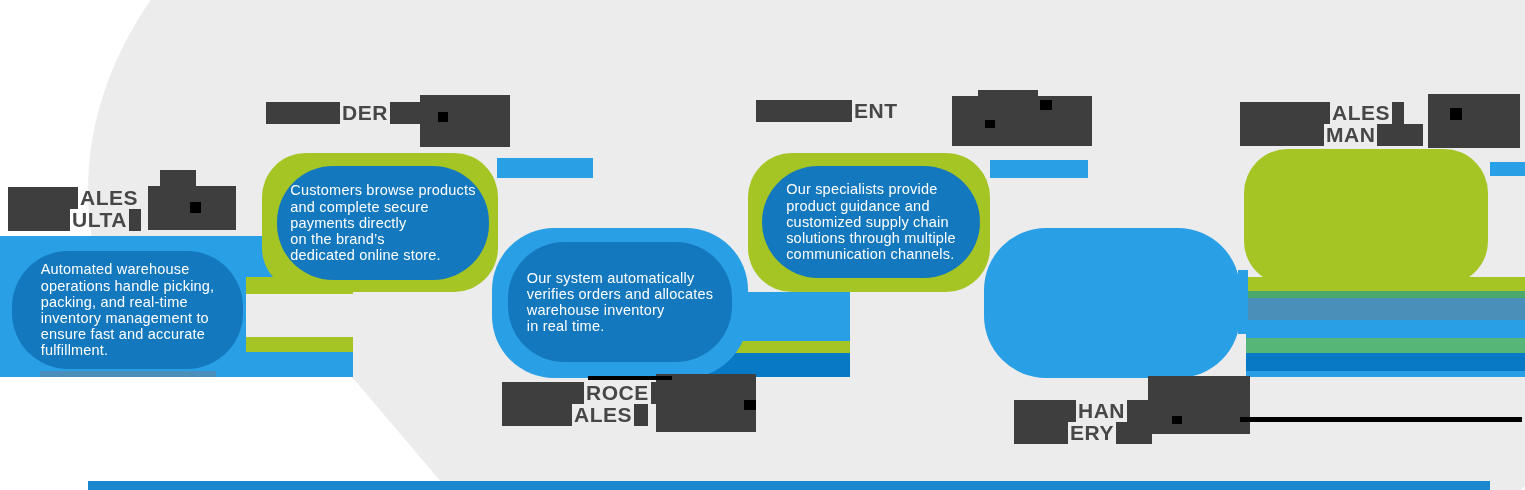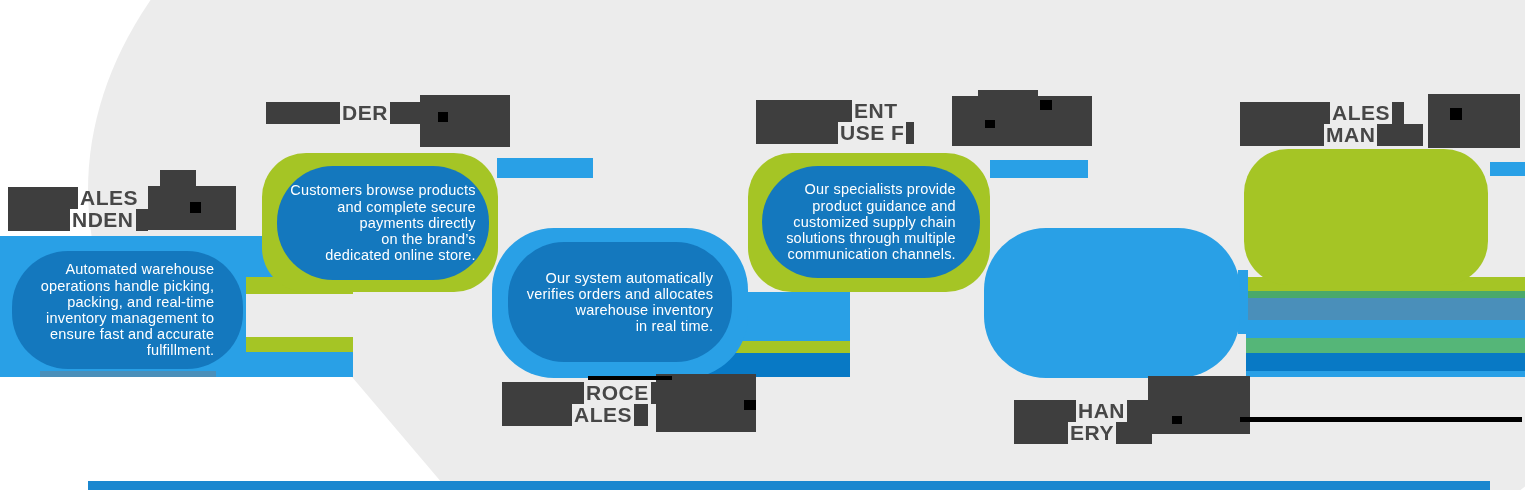--- a/index.html
+++ b/index.html
@@ -12,21 +12,21 @@
                clip-path:polygon(0 0,352px 0,448px 113px,0 113px);}
   
   .rib{position:absolute;}
   .c-blue{background:#29a0e6;} .c-lime{background:#a5c525;} .c-green{background:#55b678;}
   .c-green2{background:#4aa96a;} .c-steel{background:#4a8fba;} .c-deep{background:#0879c5;}
   
   .lime-box{position:absolute;background:#a5c525;border-radius:44px;}
   .halo{position:absolute;background:#29a0e6;border-radius:62px;}
   .bubble{position:absolute;background:#1478be;border-radius:56px;display:flex;
           align-items:center;justify-content:center;}
-  .bubble p{margin:0;color:#ffffff;text-align:right;white-space:pre-line;
+  .bubble p{margin:0;color:#ffffff;text-align:left;white-space:pre-line;
             font-size:14.5px;line-height:1.12;letter-spacing:.2px;}
   
   .hdr{position:absolute;color:#474747;font-weight:bold;font-size:21px;line-height:22px;}
   .hrow{display:flex;align-items:center;height:22px;}
   .blk{background:#3e3e3e;height:22px;}
   .frag{padding:0 2px;letter-spacing:.5px;white-space:pre;}
   
   .imass{position:absolute;background:#3e3e3e;}
   .iblack{position:absolute;background:#000000;}
   .bar-black{position:absolute;background:#000;}
@@ -106,21 +106,21 @@
 
   <div class="lime-box" style="left:1244px;top:149px;width:244px;height:136px"></div>
 
   <div class="hdr" style="left:8px;top:187px">
     <div class="hrow">
         <div class="blk" style="width:70px"></div>
         <span class="frag">ALES</span>
       </div>
     <div class="hrow">
         <div class="blk" style="width:62px"></div>
-        <span class="frag">NDEN</span>
+        <span class="frag">ULTA</span>
         <div class="blk" style="width:12px"></div>
       </div>
   </div>
   <div class="imass" style="left:148px;top:186px;width:88px;height:44px"></div>
   <div class="imass" style="left:160px;top:170px;width:36px;height:18px"></div>
   <div class="iblack" style="left:190px;top:202px;width:11px;height:11px"></div>
 
   <div class="hdr" style="left:266px;top:102px">
     <div class="hrow">
         <div class="blk" style="width:74px"></div>
@@ -144,25 +144,20 @@
       </div>
   </div>
   <div class="imass" style="left:656px;top:374px;width:100px;height:58px"></div>
   <div class="iblack" style="left:744px;top:400px;width:12px;height:10px"></div>
   <div class="bar-black" style="left:588px;top:376px;width:84px;height:4px"></div>
 
   <div class="hdr" style="left:756px;top:100px">
     <div class="hrow">
         <div class="blk" style="width:96px"></div>
         <span class="frag">ENT</span>
-      </div>
-    <div class="hrow">
-        <div class="blk" style="width:82px"></div>
-        <span class="frag">USE F</span>
-        <div class="blk" style="width:8px"></div>
       </div>
   </div>
   <div class="imass" style="left:952px;top:96px;width:140px;height:50px"></div>
   <div class="imass" style="left:978px;top:90px;width:60px;height:10px"></div>
   <div class="iblack" style="left:1040px;top:100px;width:12px;height:10px"></div>
   <div class="iblack" style="left:985px;top:120px;width:10px;height:8px"></div>
 
   <div class="hdr" style="left:1014px;top:400px">
     <div class="hrow">
         <div class="blk" style="width:62px"></div>

